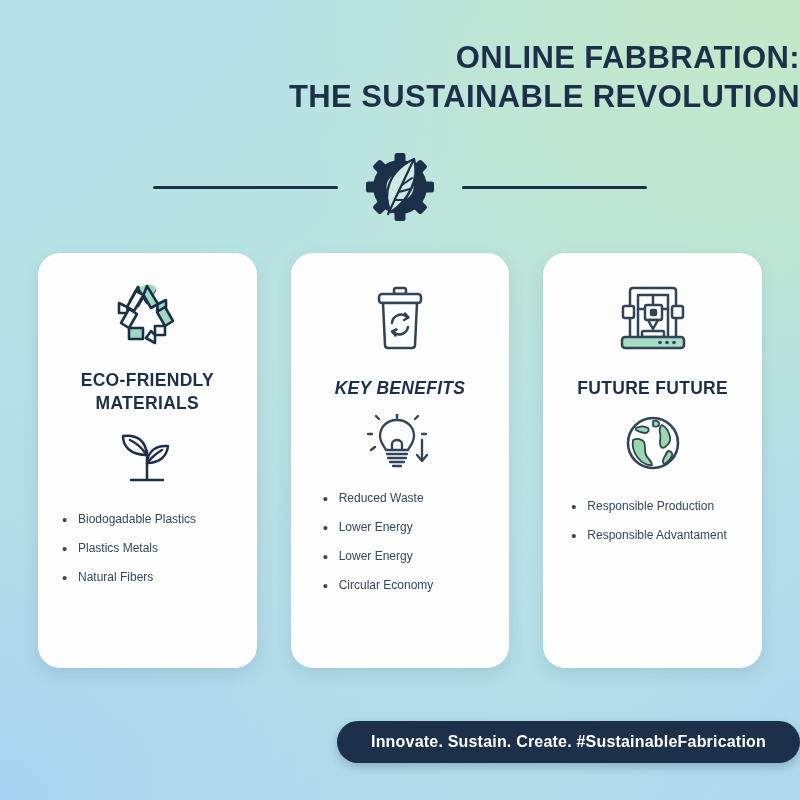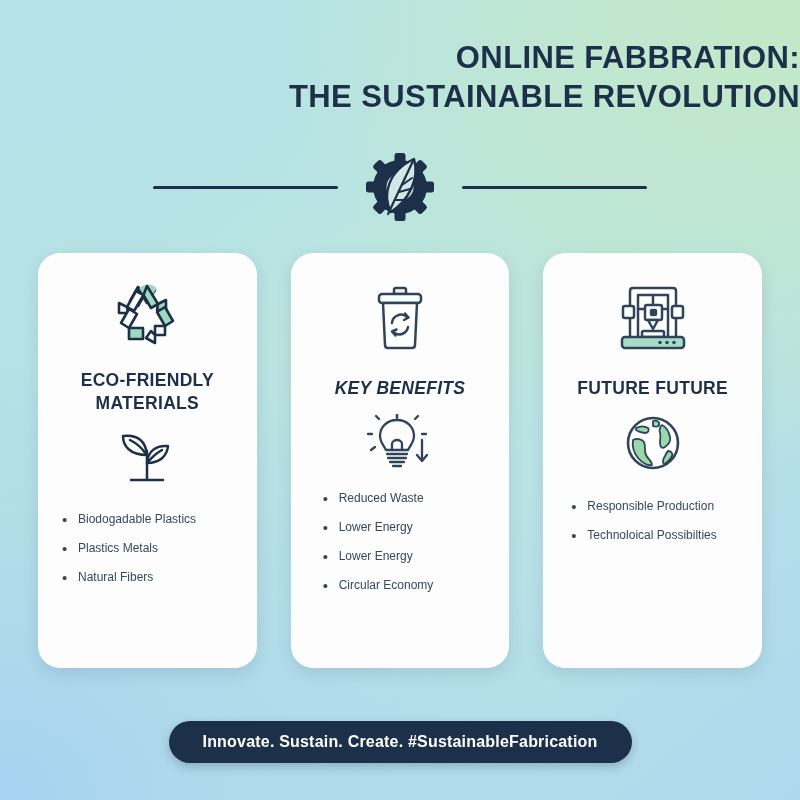--- a/index.html
+++ b/index.html
@@ -124,21 +124,21 @@
   .card.c3 .card-mid-icon { margin-top: 14px; }
   .card.c3 .bullets       { margin-top: 20px; padding-left: 28px; }
   .card.c3 .bullets li    { overflow: visible; }
 
   
   #footer {
     position: absolute;
     left: 0; right: 0;
     top: 721px;
     display: flex;
-    justify-content: center;
+    justify-content: flex-end;
   }
   #footer-pill {
     background: #1c3049;
     color: #ffffff;
     font-size: 16px;
     font-weight: bold;
     letter-spacing: 0.2px;
     border-radius: 22px;
     padding: 12px 34px;
     box-shadow: 0 4px 10px rgba(30,50,75,0.25);
@@ -284,21 +284,21 @@
       <g fill="#9ad8ab" stroke="#2f4459" stroke-width="1.8" stroke-linejoin="round">
         <path d="M12 14 C16 12 21 12 24 14 C26 16 24 19 21 19 C18 19 15 18 12 16 Z"></path>
         <path d="M29 7 C33 6 36 8 35 11 C34 13 31 13 29 12 Z"></path>
         <path d="M9 26 C13 24 18 25 20 28 C22 32 20 37 22 41 C24 45 28 47 28 51 C24 52 18 49 14 44 C10 39 8 32 9 26 Z"></path>
         <path d="M38 11 C42 13 45 18 46 23 C47 28 44 31 41 33 C38 35 36 33 36 29 C36 25 37 22 36 19 C35 16 36 12 38 11 Z"></path>
         <path d="M44 37 C47 37 49 39 48 42 C46 46 43 49 40 50 C38 49 39 45 41 42 C42 40 43 38 44 37 Z"></path>
       </g>
     </svg>
     <ul class="bullets">
       <li>Responsible Production</li>
-      <li>Technoloical Possibilties</li>
+      <li>Responsible Advantament</li>
     </ul>
   </div>
 
 </div>
 
 <div id="footer">
   <div id="footer-pill">Innovate. Sustain. Create. #SustainableFabrication</div>
 </div>
 
 </body></html>

